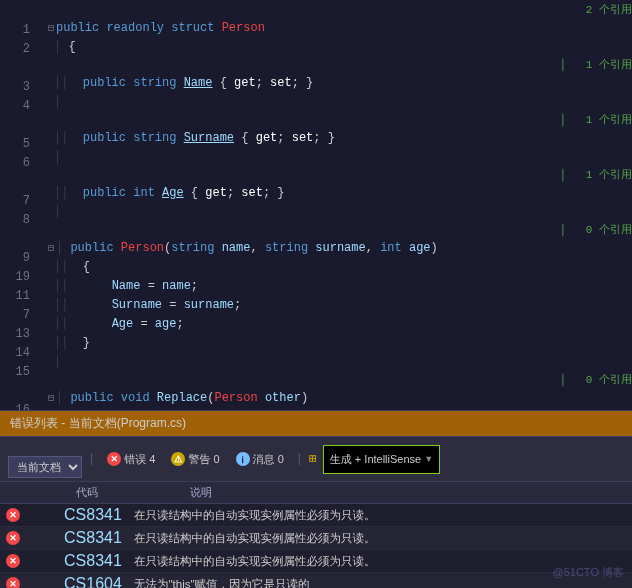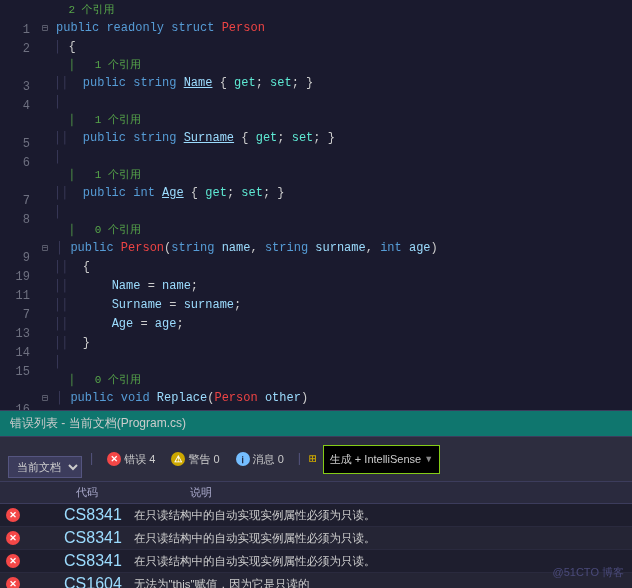--- a/index.html
+++ b/index.html
@@ -41,40 +41,41 @@
 
     .line-numbers div {
       height: 19px;
       line-height: 19px;
     }
 
     .code-content {
       flex: 1;
       padding-top: 2px;
       overflow-x: auto;
+      text-align: right;
     }
 
     .code-line {
       height: 19px;
       line-height: 19px;
       font-size: 12px;
       white-space: pre;
       display: flex;
       align-items: center;
       padding-left: 4px;
     }
 
     
     .kw { color: #569cd6; }        
     .type { color: #ef4444; }       
     .prop { color: #9cdcfe; }       
     .prop-underline { color: #9cdcfe; text-decoration: underline; } 
     .param { color: #9cdcfe; }
     .plain { color: #cccccc; }
-    .get-set { color: #5eead4; font-family: Liberation Mono, monospace; }
+    .get-set { color: #ffffff; font-family: Liberation Mono, monospace; }
     .fold-icon {
       color: #6e7080;
       cursor: pointer;
       font-size: 10px;
       margin-right: 2px;
       display: inline-block;
       width: 12px;
     }
     .guide-line {
       color: #3c3c5c;
@@ -90,21 +91,21 @@
       white-space: pre;
     }
 
     
     .error-panel {
       background: #252535;
       border-top: 1px solid #3c3c5c;
     }
 
     .error-panel-header {
-      background: #0f766e;
+      background: #a16207;
       padding: 4px 10px;
       color: #cccccc;
       font-size: 12px;
       font-family: 'Microsoft YaHei', sans-serif;
       border-bottom: 1px solid #3c3c5c;
     }
 
     .error-toolbar {
       background: #2d2d3f;
       display: flex;

